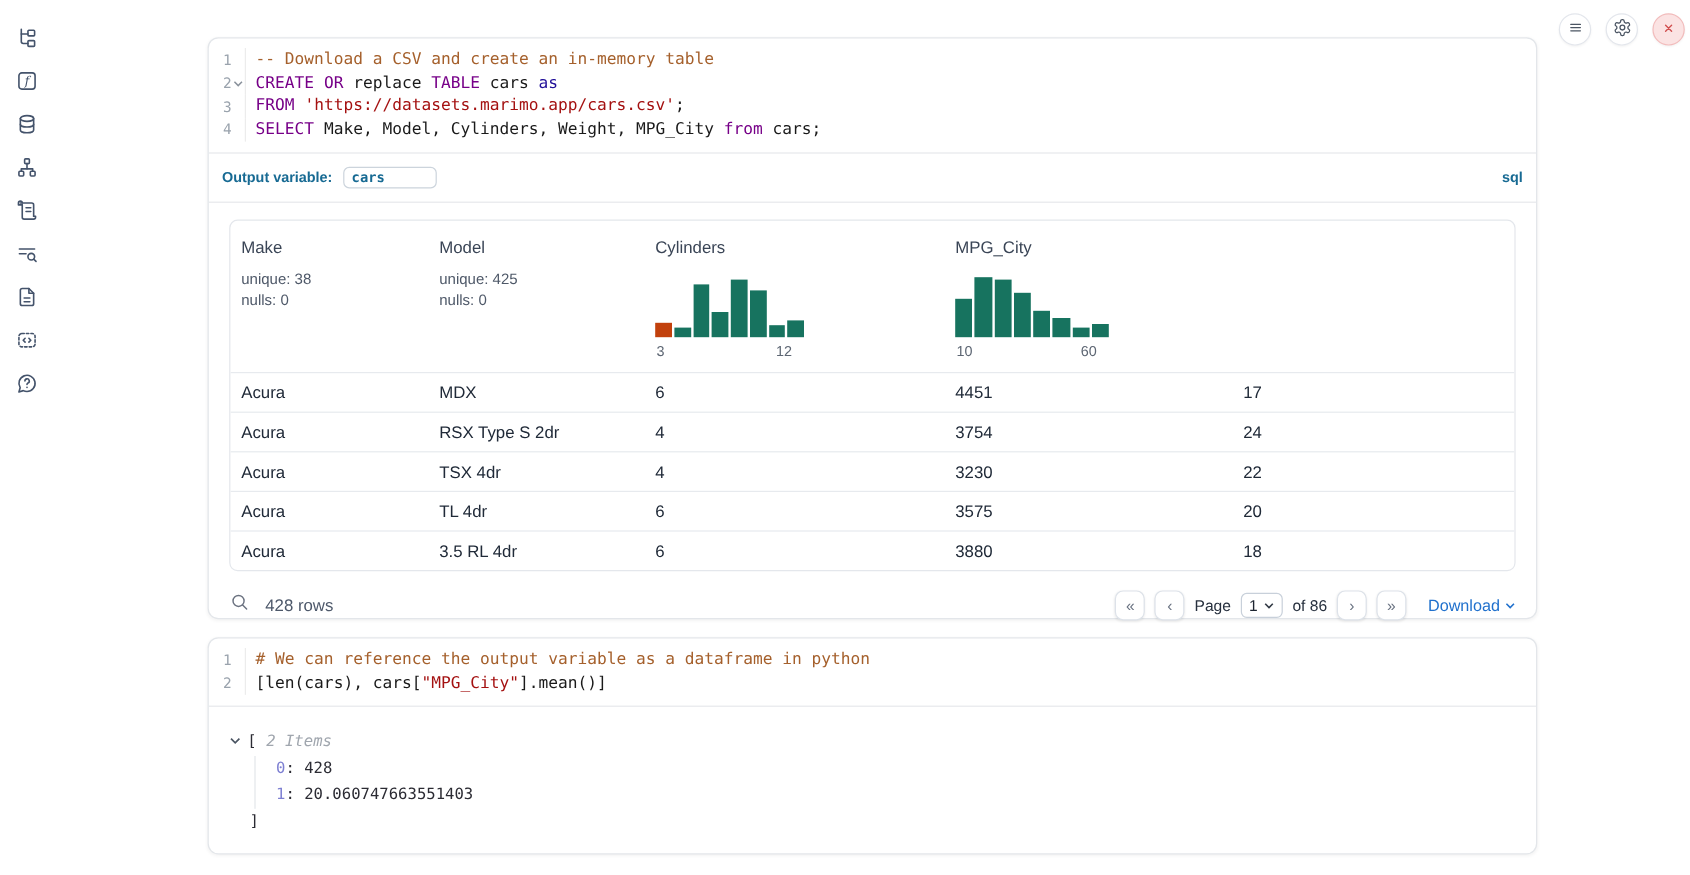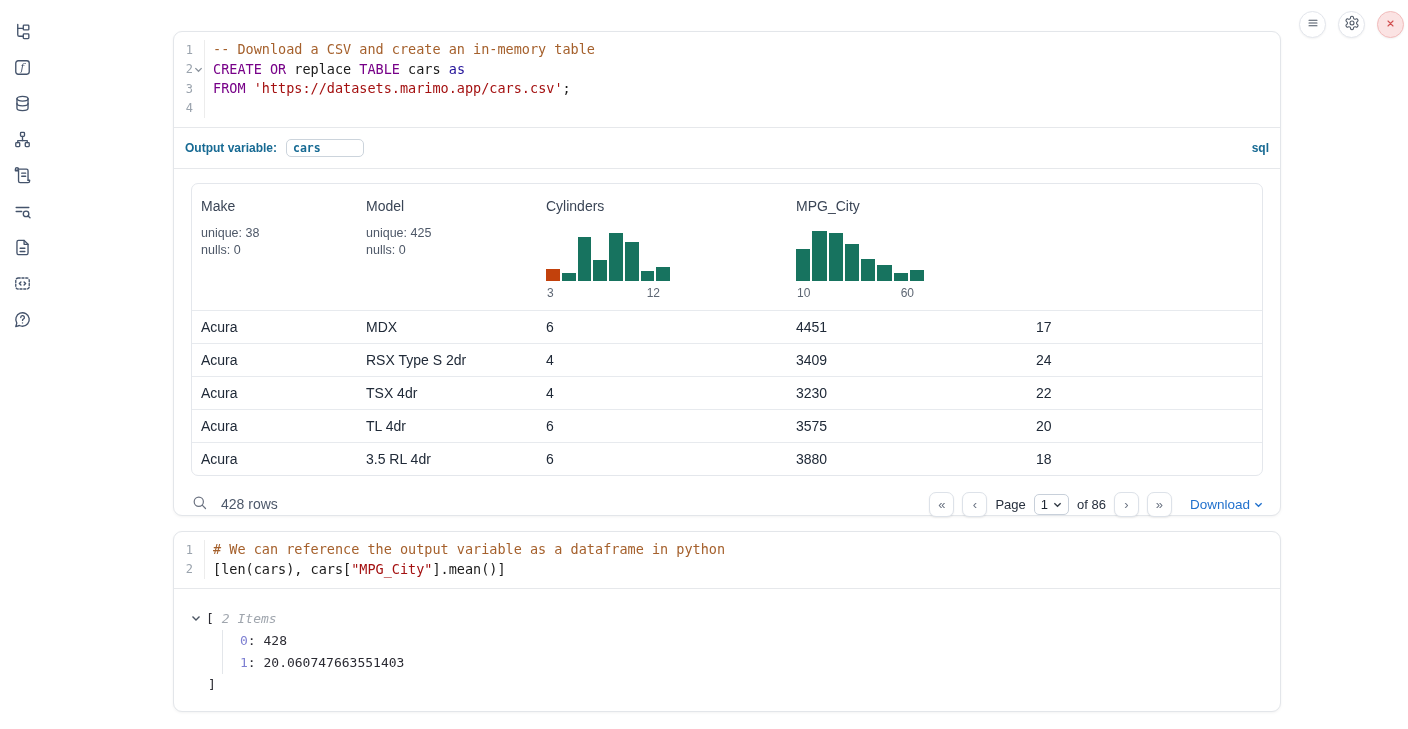--- a/index.html
+++ b/index.html
@@ -85,21 +85,21 @@
     height:21px; padding:0 6px; font-size:13px; color:#1c2430; background:#fff; }
   .download { margin-left:10px; display:flex; align-items:center; gap:4px;
     color:var(--link,#2171cd); font-size:13.5px; background:none; border:none; }
 
   
   .tree-out { border-top:1px solid #e6e8eb; padding:19px 0 0 17px;
     font-family:"DejaVu Sans Mono", monospace; font-size:13px; line-height:22px; color:#2b2b33; }
   .tree-head { display:flex; align-items:center; }
   .tree-head .br { margin-left:5px; }
   .items-label { font-style:italic; color:#a0a6ae; margin-left:8px; }
-  .tree-entries { margin-left:31px; border-left:1px solid #e3e6ea; padding-left:17px; }
+  .tree-entries { margin-left:21px; border-left:1px solid #e3e6ea; padding-left:17px; }
   .tree-key { color:#7d7fd2; }
   .tree-close { margin-left:17px; }
 </style>
 </head>
 <body>
 
 <aside class="sidebar">
   <button class="sb-btn">
     <span><svg width="19" height="19" viewBox="0 0 24 24">
           <path d="M6 3v13a2 2 0 0 0 2 2h5"></path>
@@ -213,20 +213,21 @@
           <span class="gut">3</span>
           <span class="fold"></span>
         </span>
         <code><span class="tk-keyword">FROM</span><span class="tk-plain"> </span><span class="tk-string">'https://datasets.marimo.app/cars.csv'</span><span class="tk-plain">;</span></code>
       </div>
       <div class="cl">
         <span class="gutw">
           <span class="gut">4</span>
           <span class="fold"></span>
         </span>
+        <code><span class="tk-keyword">SELECT</span><span class="tk-plain"> Make, Model, Cylinders, Weight, MPG_City </span><span class="tk-keyword">from</span><span class="tk-plain"> cars;</span></code>
       </div>
     </div>
 
   <div class="outvar">
     <span class="outvar-label">Output variable:</span>
     <input class="outvar-input" value="cars" style="">
     <span class="lang-badge">sql</span>
   </div>
 
   <div class="table-wrap">
@@ -285,21 +286,21 @@
           <div class="td">Acura</div>
           <div class="td">MDX</div>
           <div class="td">6</div>
           <div class="td">4451</div>
           <div class="td">17</div>
         </div>
         <div class="tgrid trow">
           <div class="td">Acura</div>
           <div class="td">RSX Type S 2dr</div>
           <div class="td">4</div>
-          <div class="td">3409</div>
+          <div class="td">3754</div>
           <div class="td">24</div>
         </div>
         <div class="tgrid trow">
           <div class="td">Acura</div>
           <div class="td">TSX 4dr</div>
           <div class="td">4</div>
           <div class="td">3230</div>
           <div class="td">22</div>
         </div>
         <div class="tgrid trow">

